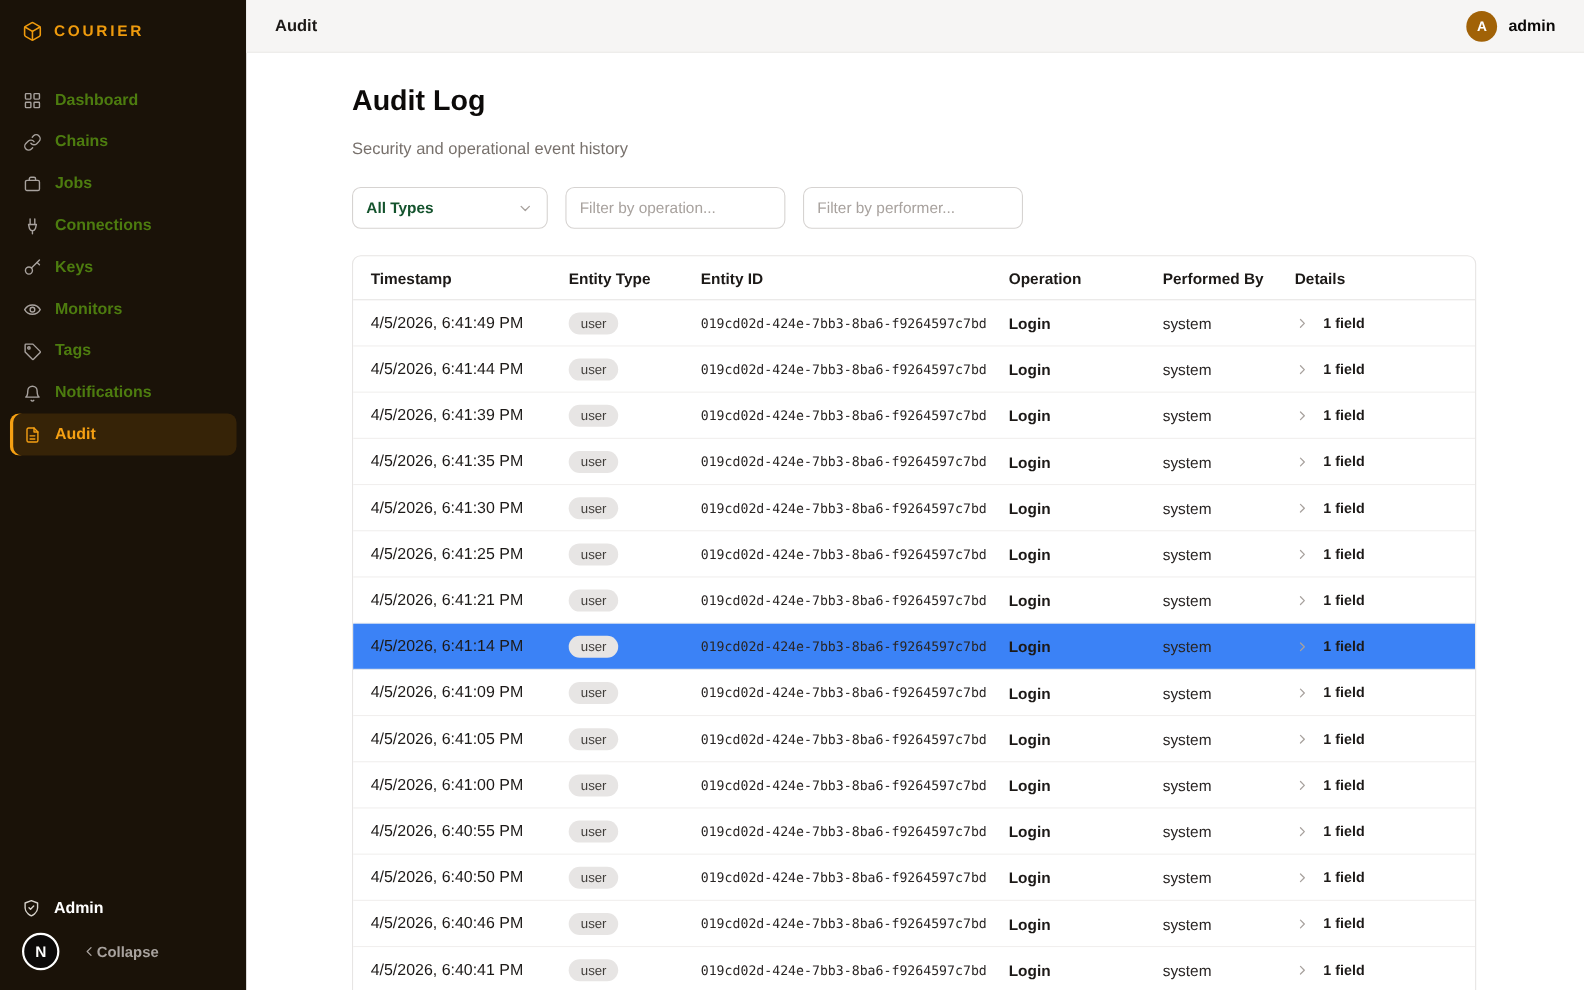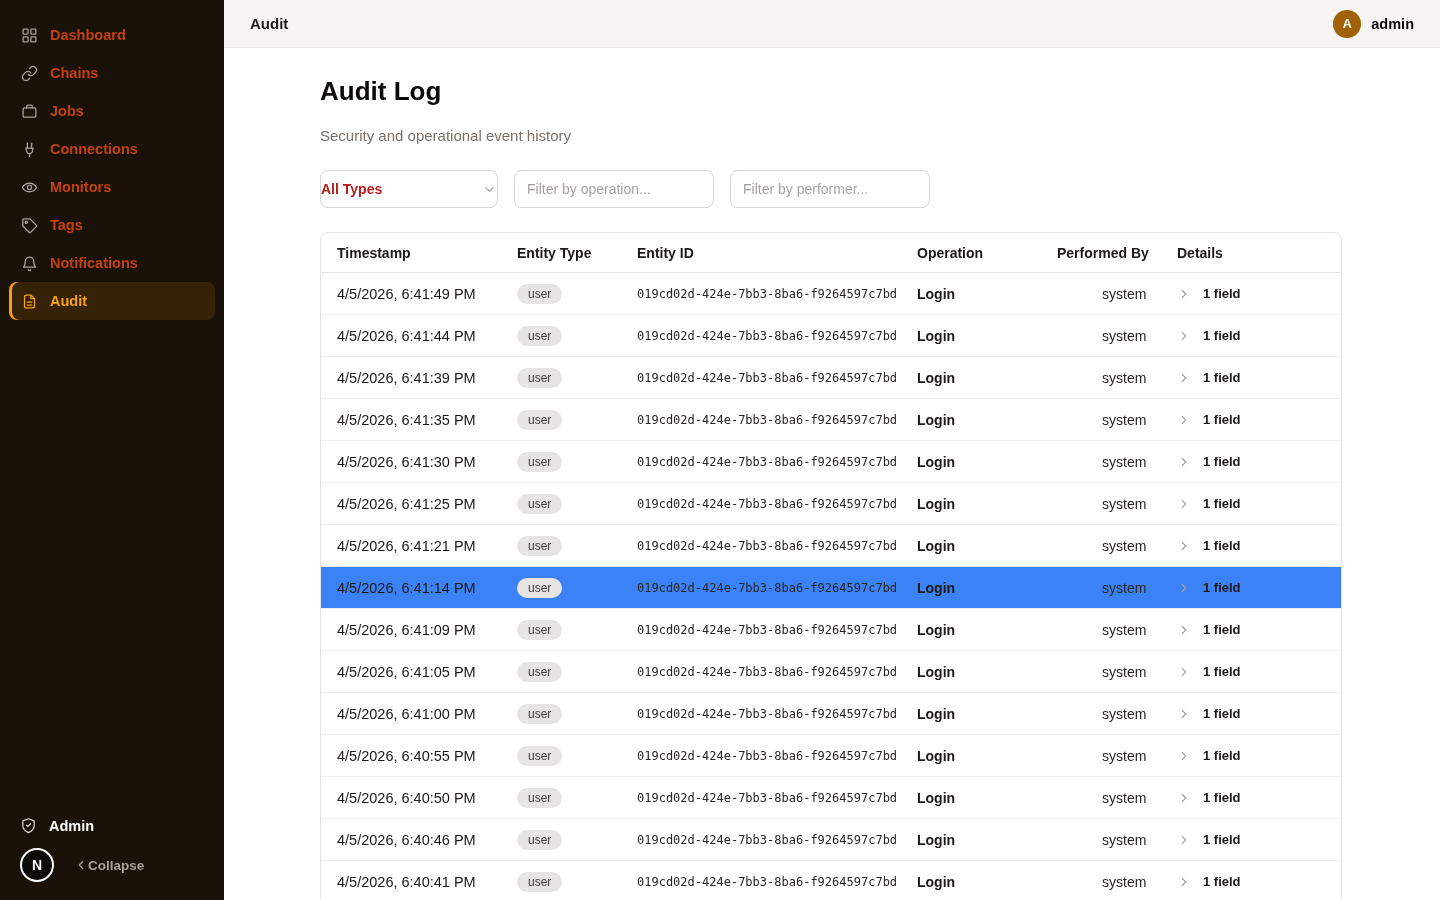--- a/index.html
+++ b/index.html
@@ -23,21 +23,21 @@
     height: 56px; padding: 0 20px;
     color: #ef9b0d; cursor: pointer;
   }
   .logo-text {
     font-size: 14px; font-weight: 700; letter-spacing: 2.5px; color: #ef9b0d;
   }
   .nav { flex: 1; padding: 16px 9px 0; }
   .nav-item {
     display: flex; align-items: center; gap: 12px;
     height: 38px; padding: 0 12px; border-radius: 8px;
-    color: #c2410c; font-size: 14.5px; font-weight: 600;
+    color: #4d7c0f; font-size: 14.5px; font-weight: 600;
     cursor: pointer; text-decoration: none;
   }
   .nav-icon { color: #a8a29e; display: flex; }
   .nav-item.active {
     background: rgba(245, 158, 11, 0.13);
     color: #f5a013;
     box-shadow: inset 3px 0 0 #f5a013;
   }
   .nav-item.active .nav-icon { color: #f5a013; }
 
@@ -83,21 +83,21 @@
 
   .content { flex: 1; overflow: hidden; padding: 28px 98px 0 96px; }
   .page-title { font-size: 26px; font-weight: 700; color: #0c0a09; }
   .page-subtitle { margin-top: 20px; font-size: 15px; color: #78716c; }
 
   .filters { display: flex; gap: 16px; margin-top: 26px; }
   .select {
     width: 178px; height: 38px;
     border: 1px solid #d6d3d1; border-radius: 8px; background: #ffffff;
     display: flex; align-items: center; justify-content: space-between;
-    padding: 0 0; font-size: 14px; font-weight: 600; color: #b91c1c;
+    padding: 0 12px; font-size: 14px; font-weight: 600; color: #14532d;
     cursor: pointer;
   }
   .select .chev-down { color: #a8a29e; display: flex; }
   .filter-input {
     width: 200px; height: 38px;
     border: 1px solid #d6d3d1; border-radius: 8px;
     padding: 0 12px; font-size: 14px; color: #7f1d1d;
     font-family: inherit; background: #ffffff; outline: none;
   }
   .filter-input::placeholder { color: #a8a29e; }
@@ -127,29 +127,39 @@
   }
   .tr.highlighted { background: #3b82f6; }
   .badge {
     display: inline-block;
     background: #e7e5e4; color: #3f3c39;
     font-size: 12px; font-weight: 500;
     padding: 3px 11px; border-radius: 999px;
   }
   .td-id { font-family: "DejaVu Sans Mono", monospace; font-size: 12px; color: #292524; }
   .td-op { font-weight: 600; font-size: 14px; }
-  .td-by { font-size: 14px; color: #292524; margin-left: 45px; }
+  .td-by { font-size: 14px; color: #292524; }
   .td-details { display: flex; align-items: center; gap: 12px; }
   .chev { color: #a8a29e; display: flex; background: none; border: none; cursor: pointer; padding: 0; }
   .fields { font-size: 13px; font-weight: 600; color: #1c1917; }
 </style>
 </head>
 <body>
 
 <aside class="sidebar">
+  <div class="logo">
+    <span class="nav-icon" style="color:#ef9b0d">
+      <svg viewBox="0 0 24 24" width="19" height="19" fill="none" stroke="currentColor" stroke-width="1.8" stroke-linecap="round" stroke-linejoin="round">
+          <path d="M21 16V8a2 2 0 0 0-1-1.73l-7-4a2 2 0 0 0-2 0l-7 4A2 2 0 0 0 3 8v8a2 2 0 0 0 1 1.73l7 4a2 2 0 0 0 2 0l7-4A2 2 0 0 0 21 16z"></path>
+          <path d="M3.3 7l8.7 5 8.7-5"></path>
+          <path d="M12 22V12"></path>
+        </svg>
+    </span>
+    <span class="logo-text">COURIER</span>
+  </div>
 
   <nav class="nav">
     <a class="nav-item">
       <span class="nav-icon">
           <svg viewBox="0 0 24 24" width="17" height="17" fill="none" stroke="currentColor" stroke-width="1.8" stroke-linecap="round" stroke-linejoin="round">
             <rect x="3" y="3" width="7" height="7" rx="1"></rect>
             <rect x="14" y="3" width="7" height="7" rx="1"></rect>
             <rect x="3" y="14" width="7" height="7" rx="1"></rect>
             <rect x="14" y="14" width="7" height="7" rx="1"></rect>
           </svg>
@@ -177,20 +187,30 @@
     <a class="nav-item">
       <span class="nav-icon">
           <svg viewBox="0 0 24 24" width="17" height="17" fill="none" stroke="currentColor" stroke-width="1.8" stroke-linecap="round" stroke-linejoin="round">
             <path d="M12 22v-4"></path>
             <path d="M7 10h10l-1.2 5.2a4 4 0 0 1-7.6 0z"></path>
             <path d="M9 10V3"></path>
             <path d="M15 10V3"></path>
           </svg>
         </span>
       <span>Connections</span>
+    </a>
+    <a class="nav-item">
+      <span class="nav-icon">
+          <svg viewBox="0 0 24 24" width="17" height="17" fill="none" stroke="currentColor" stroke-width="1.8" stroke-linecap="round" stroke-linejoin="round">
+            <circle cx="7.5" cy="15.5" r="4.5"></circle>
+            <path d="M10.7 12.3L21 2"></path>
+            <path d="M18 5l3 3"></path>
+          </svg>
+        </span>
+      <span>Keys</span>
     </a>
     <a class="nav-item">
       <span class="nav-icon">
           <svg viewBox="0 0 24 24" width="17" height="17" fill="none" stroke="currentColor" stroke-width="1.8" stroke-linecap="round" stroke-linejoin="round">
             <path d="M2 12s3.5-6 10-6 10 6 10 6-3.5 6-10 6-10-6-10-6z"></path>
             <circle cx="12" cy="12" r="3"></circle>
           </svg>
         </span>
       <span>Monitors</span>
     </a>

